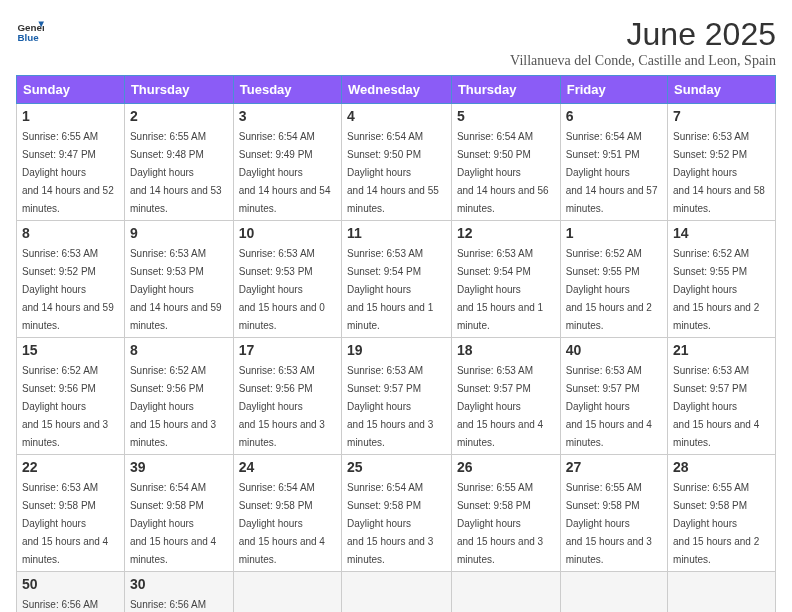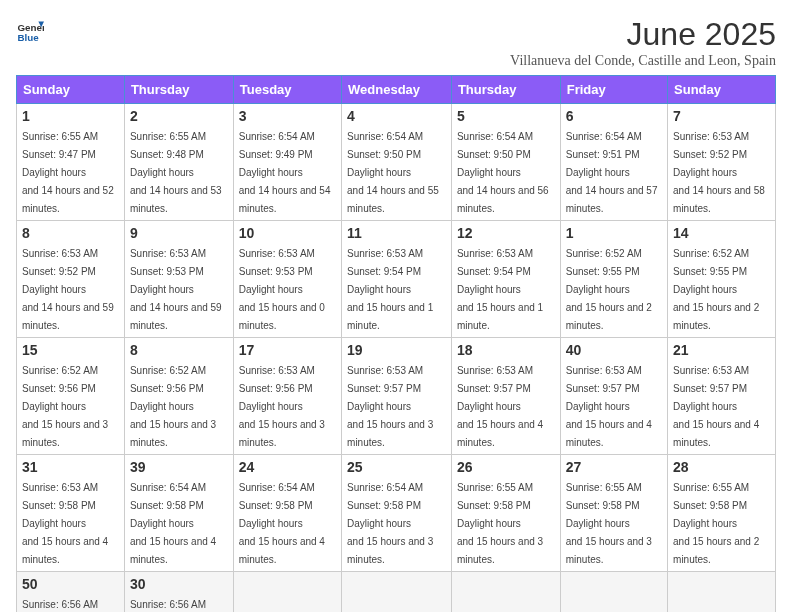--- a/index.html
+++ b/index.html
@@ -151,21 +151,21 @@
           <td><span class="day-number">19</span>
 <span class="day-info">Sunrise: 6:53 AM<br>Sunset: 9:57 PM<br>Daylight hours<br>and 15 hours and 3 minutes.</span></td>
           <td><span class="day-number">18</span>
 <span class="day-info">Sunrise: 6:53 AM<br>Sunset: 9:57 PM<br>Daylight hours<br>and 15 hours and 4 minutes.</span></td>
           <td><span class="day-number">40</span>
 <span class="day-info">Sunrise: 6:53 AM<br>Sunset: 9:57 PM<br>Daylight hours<br>and 15 hours and 4 minutes.</span></td>
           <td><span class="day-number">21</span>
 <span class="day-info">Sunrise: 6:53 AM<br>Sunset: 9:57 PM<br>Daylight hours<br>and 15 hours and 4 minutes.</span></td>
         </tr>
         <tr>
-          <td><span class="day-number">31</span>
+          <td><span class="day-number">22</span>
 <span class="day-info">Sunrise: 6:53 AM<br>Sunset: 9:58 PM<br>Daylight hours<br>and 15 hours and 4 minutes.</span></td>
           <td><span class="day-number">39</span>
 <span class="day-info">Sunrise: 6:54 AM<br>Sunset: 9:58 PM<br>Daylight hours<br>and 15 hours and 4 minutes.</span></td>
           <td><span class="day-number">24</span>
 <span class="day-info">Sunrise: 6:54 AM<br>Sunset: 9:58 PM<br>Daylight hours<br>and 15 hours and 4 minutes.</span></td>
           <td><span class="day-number">25</span>
 <span class="day-info">Sunrise: 6:54 AM<br>Sunset: 9:58 PM<br>Daylight hours<br>and 15 hours and 3 minutes.</span></td>
           <td><span class="day-number">26</span>
 <span class="day-info">Sunrise: 6:55 AM<br>Sunset: 9:58 PM<br>Daylight hours<br>and 15 hours and 3 minutes.</span></td>
           <td><span class="day-number">27</span>

